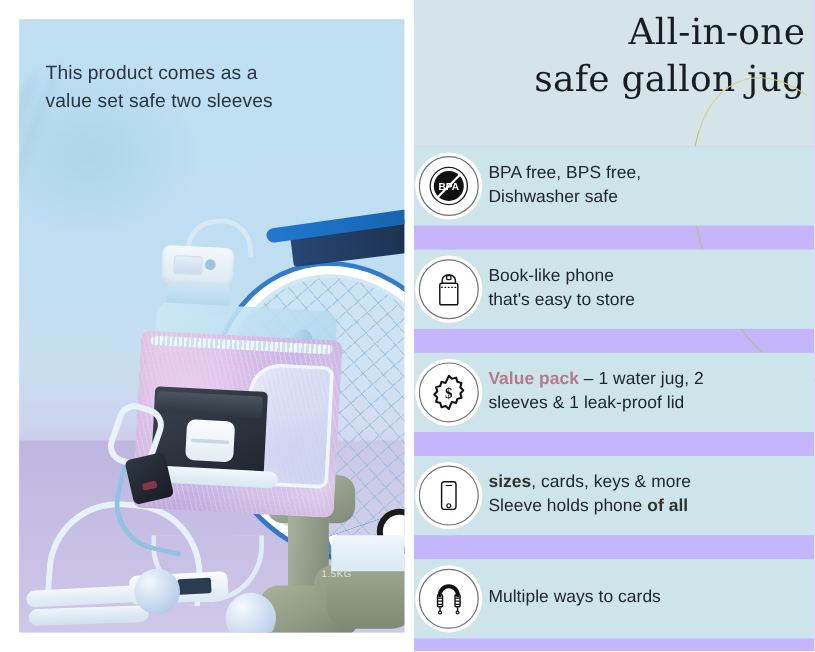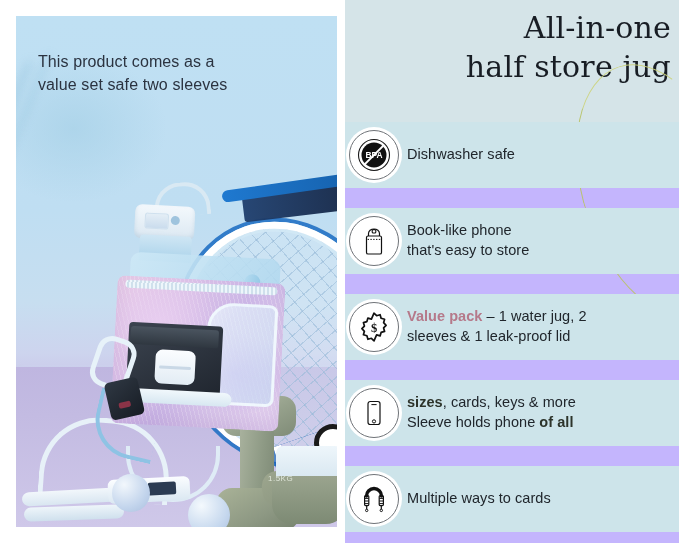--- a/index.html
+++ b/index.html
@@ -361,37 +361,38 @@
         <div>value set safe two sleeves</div>
       </div>
     </div>
   </div>
 
   <div class="right">
 
     <div class="header-block">
       <div class="title">
         <span class="l1">All-in-one</span>
-        <span class="l2">half store jug</span>
+        <span class="l2">safe gallon jug</span>
       </div>
     </div>
     <div class="decor-curve"></div>
 
     <div class="features">
 
       <div class="row stripe">
         <div class="icon-badge">
           <svg width="34" height="34" viewBox="0 0 34 34" aria-hidden="true">
             <circle cx="17" cy="17" r="15.5" fill="none" stroke="#1a1a1a" stroke-width="1.1"></circle>
             <circle cx="17" cy="17" r="12.5" fill="#111111"></circle>
             <text x="17" y="20.4" font-family="Liberation Sans, sans-serif" font-size="8.4" font-weight="bold" fill="#ffffff" text-anchor="middle">BPA</text>
             <line x1="7.5" y1="26.5" x2="26.5" y2="7.5" stroke="#ffffff" stroke-width="1.8"></line>
           </svg>
         </div>
         <div class="row-text">
+          <div>BPA free, BPS free,</div>
           <div>Dishwasher safe</div>
         </div>
       </div>
 
       <div class="spacer"></div>
 
       <div class="row stripe">
         <div class="icon-badge">
           <svg width="32" height="32" viewBox="0 0 32 32" aria-hidden="true">
             <rect x="8.5" y="11" width="15" height="18" rx="1.6" fill="none" stroke="#111" stroke-width="1.2"></rect>

